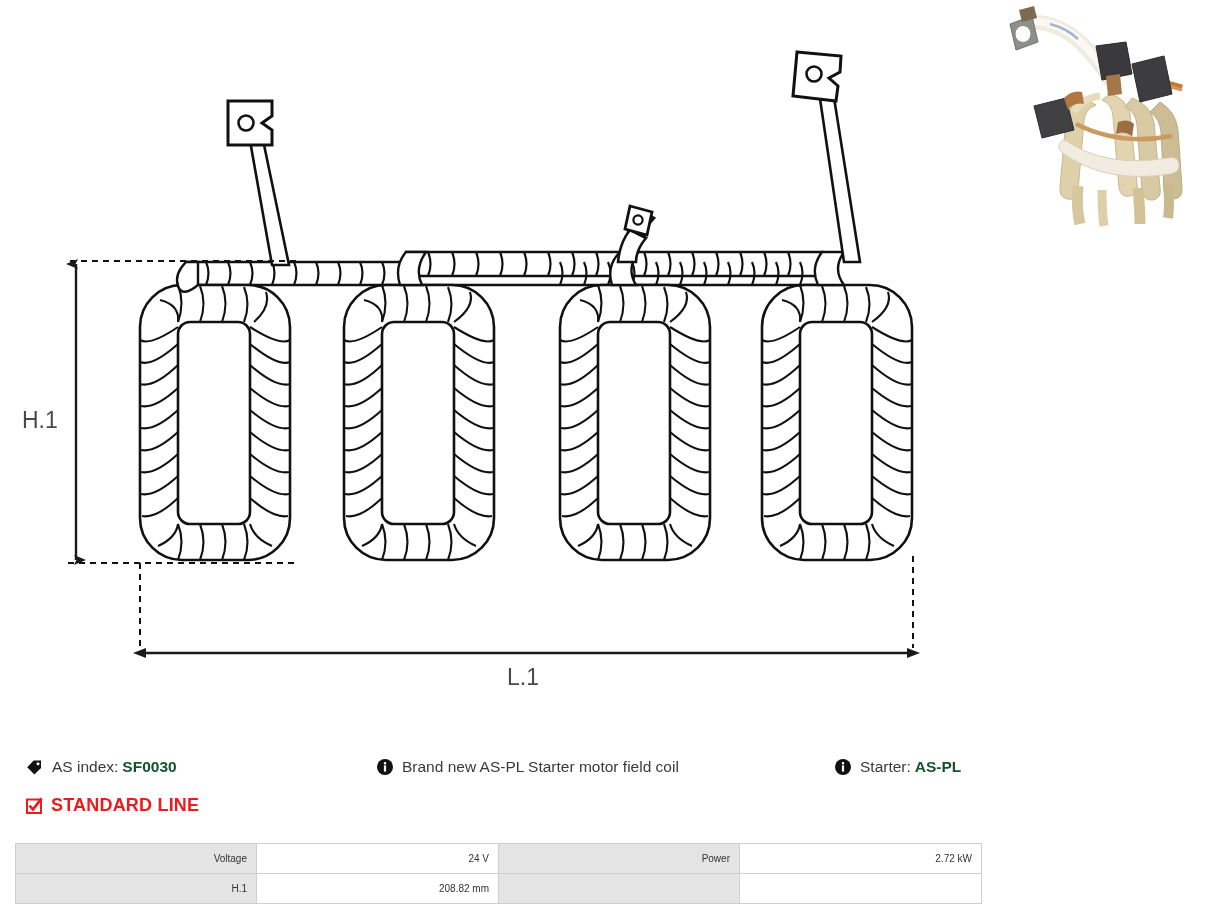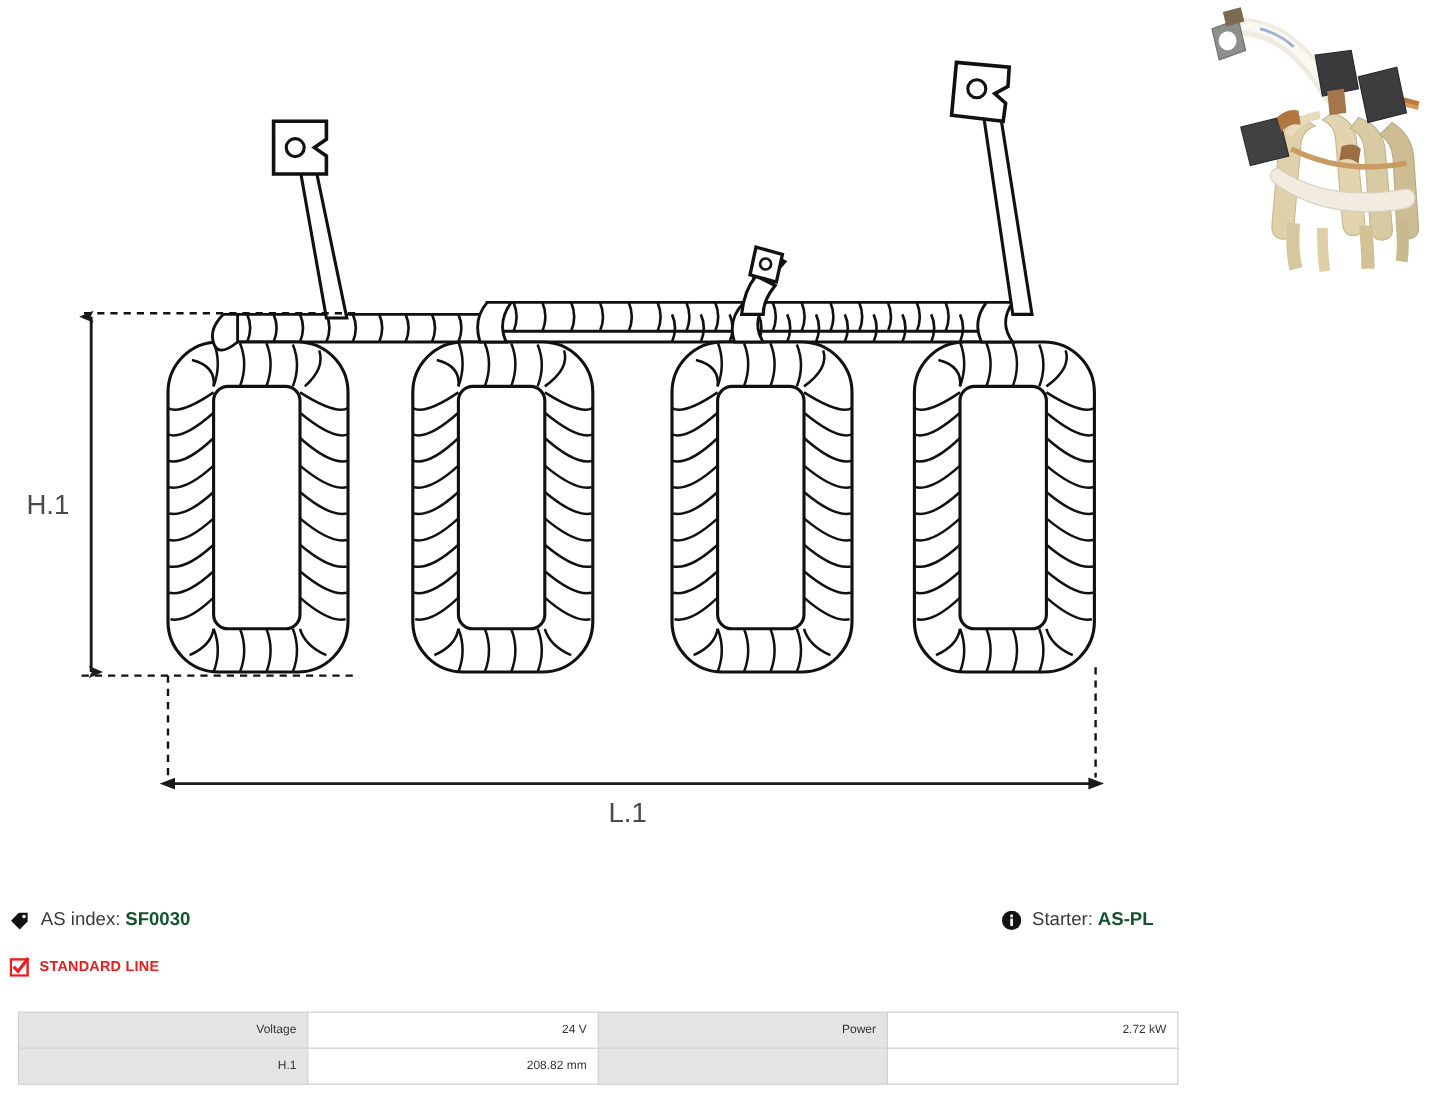--- a/index.html
+++ b/index.html
@@ -35,21 +35,21 @@
     width: 215px; height: 232px;
   }
 
   
   #info-bar {
     position: absolute;
     left: 0; top: 748px;
     width: 1212px; height: 92px;
   }
   .info-col { position: absolute; top: 0; }
-  #col-index    { left: 7px;  width: 340px; }
+  #col-index    { left: 25px;  width: 340px; }
   #col-desc     { left: 375px; width: 440px; }
   #col-producer { left: 833px; width: 370px; }
 
   .info-line {
     display: flex;
     align-items: center;
     height: 26px;
     font-size: 15.5px;
     color: #333333;
     white-space: nowrap;
@@ -62,21 +62,21 @@
     justify-content: center;
     width: 19px; height: 19px;
     margin-right: 8px;
     flex: 0 0 19px;
   }
   .info-line .lbl { color: #3a3a3a; }
   .info-line .val { font-weight: bold; color: #14532d; margin-left: 4px; }
   .standard-line {
     color: #ed1c1c;
     font-weight: bold;
-    font-size: 12px;
+    font-size: 18px;
     letter-spacing: .2px;
   }
   .standard-line .ico { margin-right: 7px; }
 
   
   #spec-table {
     position: absolute;
     left: 15px; top: 843px;
     width: 966px;
     border-collapse: collapse;
@@ -431,20 +431,30 @@
           <svg width="17" height="17" viewBox="0 0 17 17">
             <rect x="1" y="2.5" width="14" height="13.5" fill="none" stroke="#ed1c1c" stroke-width="2"></rect>
             <path d="M3.4 8.6 L7 12.4 L15.6 1.4" fill="none" stroke="#ed1c1c" stroke-width="2.6"></path>
           </svg>
         </span>
         <span>STANDARD LINE</span>
       </div>
     </div>
 
     <div class="info-col" id="col-desc">
+      <div class="info-line row1">
+        <span class="ico">
+          <svg width="16" height="16" viewBox="0 0 16 16">
+            <circle cx="8" cy="8" r="8" fill="#111111"></circle>
+            <rect x="6.9" y="6.4" width="2.2" height="6.2" fill="#ffffff"></rect>
+            <rect x="6.9" y="3.1" width="2.2" height="2.3" fill="#ffffff"></rect>
+          </svg>
+        </span>
+        <span class="lbl">Brand new AS-PL Starter motor field coil</span>
+      </div>
     </div>
 
     <div class="info-col" id="col-producer">
       <div class="info-line row1">
         <span class="ico">
           <svg width="16" height="16" viewBox="0 0 16 16">
             <circle cx="8" cy="8" r="8" fill="#111111"></circle>
             <rect x="6.9" y="6.4" width="2.2" height="6.2" fill="#ffffff"></rect>
             <rect x="6.9" y="3.1" width="2.2" height="2.3" fill="#ffffff"></rect>
           </svg>

